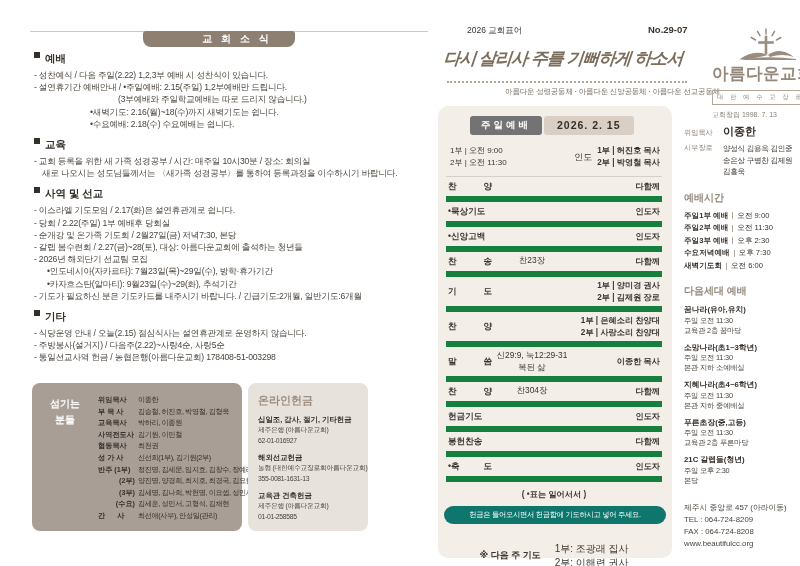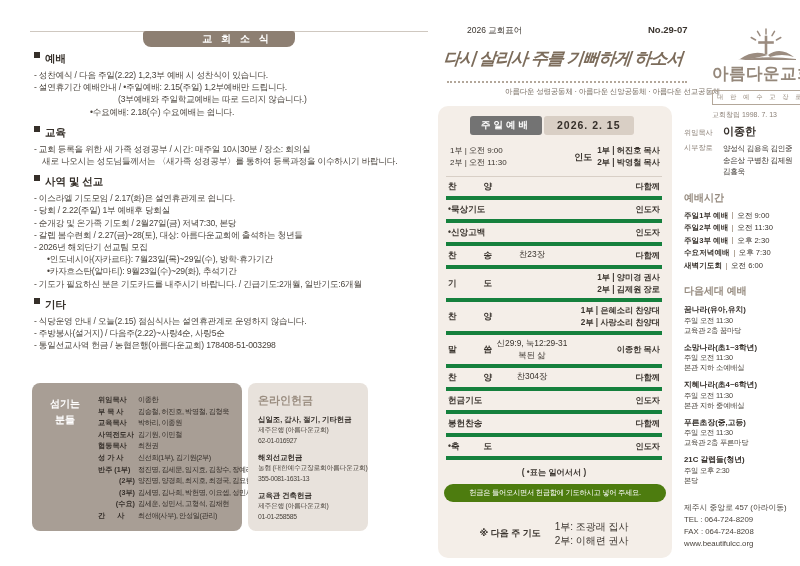--- a/index.html
+++ b/index.html
@@ -56,30 +56,30 @@
   .worship{position:absolute;left:438px;top:106px;width:234px;height:452px;background:#f4eee8;border-radius:10px;
            box-sizing:border-box;padding:8px 10px 0 8px;}
   .badges{display:flex;gap:2px;margin:2px 0 10px 24px;}
   .badge-dark{background:#737373;color:#fff;font-size:9.5px;font-weight:bold;letter-spacing:3px;
               padding:3px 11px;border-radius:3px;}
   .badge-date{background:#d9cfc5;color:#352f2a;font-size:10.5px;font-weight:bold;letter-spacing:1px;
               padding:3px 13px;border-radius:3px;}
   .svc-row{display:flex;justify-content:space-between;align-items:center;padding:0 2px 7px 4px;border-bottom:1px solid #d8cfc6;}
   .svc-times{font-size:8px;white-space:pre-line;line-height:12px;color:#3a342e;}
   .svc-lead{display:flex;align-items:center;gap:5px;}
-  .lead-label{font-size:9px;font-weight:bold;color:#3a342e;}
+  .lead-label{font-size:9px;font-weight:normal;color:#3a342e;}
   .lead-names{font-size:8.2px;font-weight:bold;white-space:pre-line;line-height:12px;color:#3a342e;}
-  .worow{display:flex;align-items:center;border-bottom:4px solid #15803d;padding:3px 2px;}
+  .worow{display:flex;align-items:center;border-bottom:6px solid #15803d;padding:3px 2px;}
   .w-item{width:44px;font-size:8.6px;font-weight:bold;color:#3a342e;flex-shrink:0;
           text-align:justify;text-align-last:justify;}
   .w-detail{flex:1;text-align:center;font-size:8.4px;color:#3a342e;white-space:pre-line;line-height:11.5px;min-height:13px;}
   .w-person{width:88px;text-align:right;font-size:8.2px;font-weight:bold;color:#3a342e;white-space:pre-line;
             line-height:11.5px;flex-shrink:0;}
   .w-note{text-align:center;font-size:8.2px;font-weight:bold;color:#3a342e;margin:7px 0 6px;}
-  .w-banner{background:#4d7c0f;color:#fff;font-size:7.3px;border-radius:9px;padding:4px 4px;text-align:center;
+  .w-banner{background:#0f766e;color:#fff;font-size:7.3px;border-radius:9px;padding:4px 4px;text-align:center;
             margin:0 -4px 0 -2px;letter-spacing:-0.3px;white-space:nowrap;}
   .w-next{display:flex;justify-content:center;gap:14px;align-items:center;margin-top:18px;}
   .w-next-label{font-size:9px;font-weight:bold;color:#3a342e;}
   .w-next-val{font-size:10px;white-space:pre-line;line-height:13.5px;color:#3a342e;}
 
   
   .rcol{position:absolute;left:684px;top:124px;width:114px;}
   .pastor-row{display:flex;align-items:baseline;gap:6px;}
   .r-role{font-size:7.2px;color:#8a7f75;width:33px;flex-shrink:0;}
   .pastor-name{font-size:11px;font-weight:bold;color:#352f2a;}
@@ -108,20 +108,21 @@
   <div class="sections">
 
     <div>
       <div class="sec-title">
         <span class="sq"></span>
         <span>예배</span>
       </div>
       <div class="ln">- 성찬예식 / 다음 주일(2.22) 1,2,3부 예배 시 성찬식이 있습니다.</div>
       <div class="ln">- 설연휴기간 예배안내 / •주일예배: 2.15(주일) 1,2부예배만 드립니다.</div>
       <div class="ln ind-b">(3부예배와 주일학교예배는 따로 드리지 않습니다.)</div>
+      <div class="ln ind-a">•새벽기도: 2.16(월)~18(수)까지 새벽기도는 쉽니다.</div>
       <div class="ln ind-a">•수요예배: 2.18(수) 수요예배는 쉽니다.</div>
     </div>
 
     <div>
       <div class="sec-title">
         <span class="sq"></span>
         <span>교육</span>
       </div>
       <div class="ln">- 교회 등록을 위한 새 가족 성경공부 / 시간: 매주일 10시30분 / 장소: 회의실</div>
       <div class="ln ind-d">새로 나오시는 성도님들께서는 〈새가족 성경공부〉를 통하여 등록과정을 이수하시기 바랍니다.</div>

